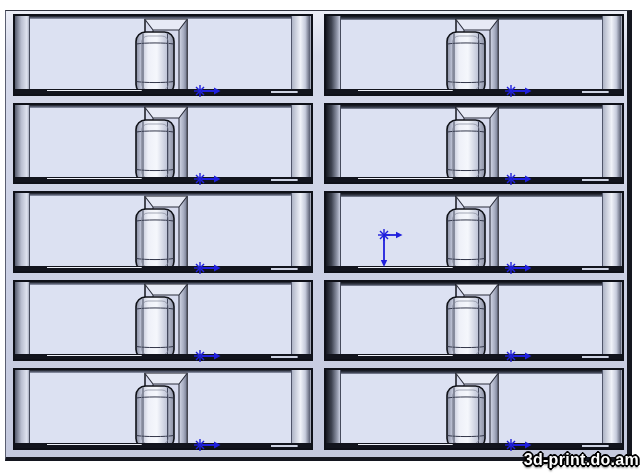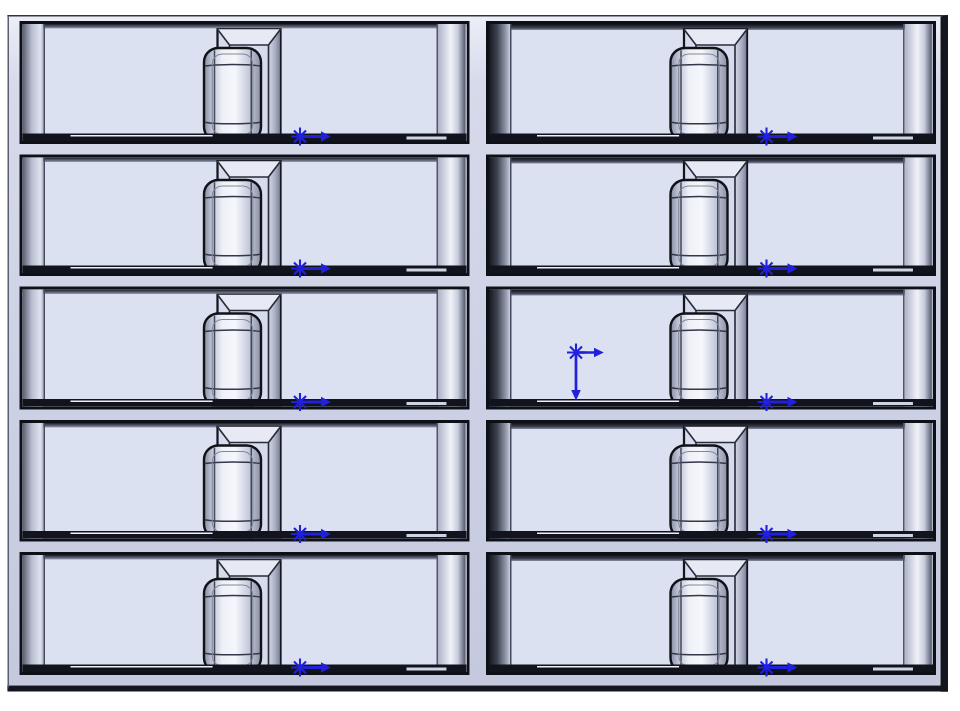--- a/index.html
+++ b/index.html
@@ -432,13 +432,14 @@
         <line x1="3" y1="3" x2="11" y2="11"></line>
         <line x1="3" y1="11" x2="11" y2="3"></line>
       </g>
       <line x1="9" y1="7" x2="21" y2="7" stroke-width="2"></line>
       <polygon points="21,3.5 27.5,7 21,10.5"></polygon>
     </svg>
 
   </div>
       </div>
   </div>
+  <div class="watermark">3d-print.do.am</div>
 </div>
 
 </body></html>

